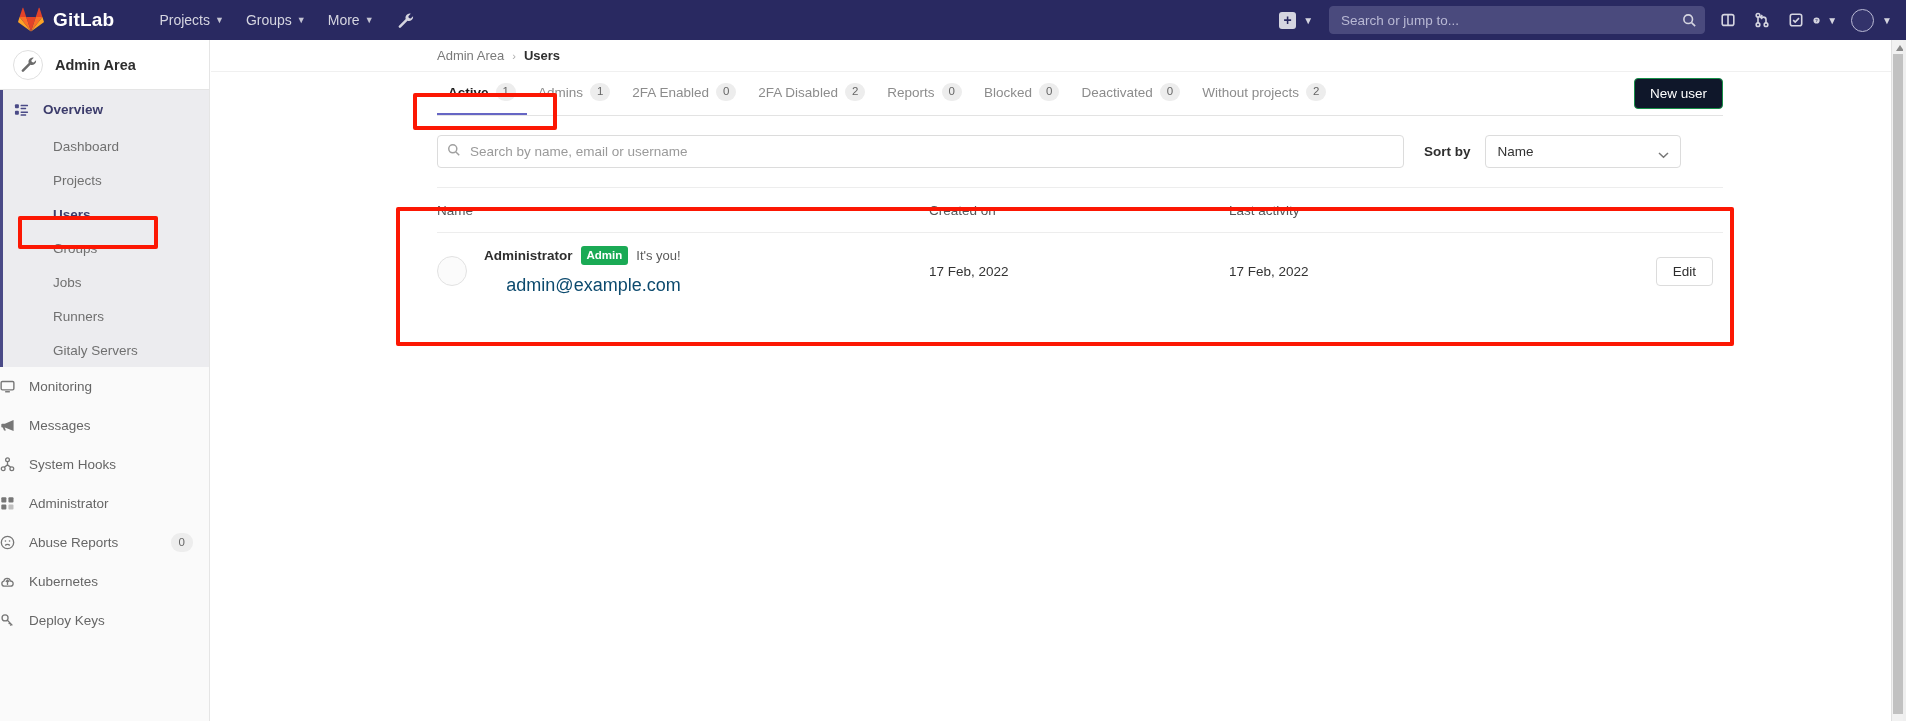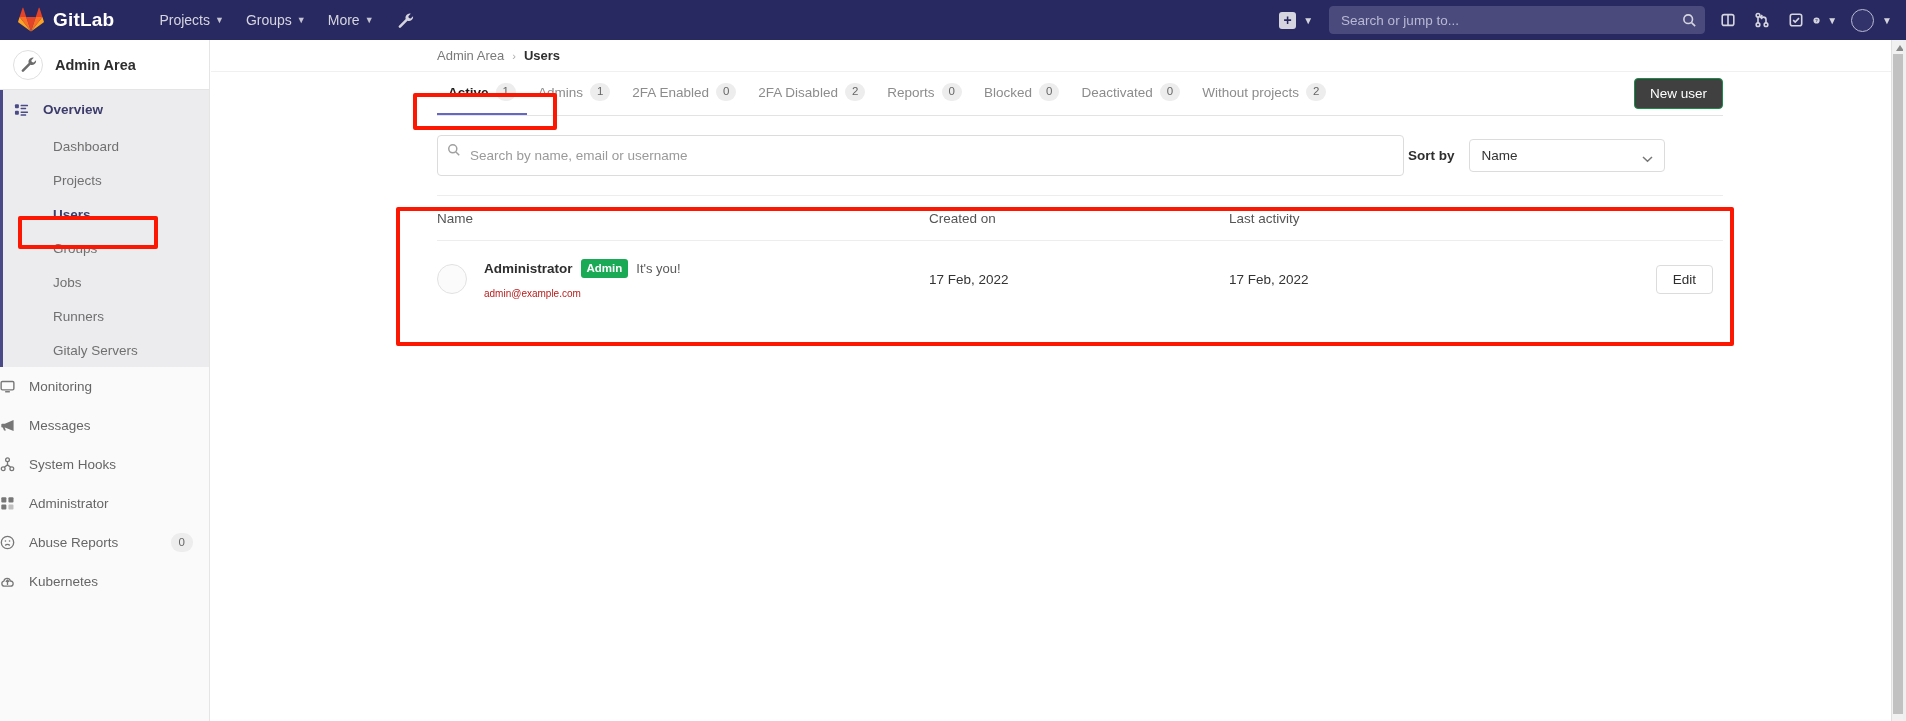--- a/index.html
+++ b/index.html
@@ -176,48 +176,48 @@
   }
   .tab.selected { color: #1f1f1f; font-weight: 700; border-bottom-color: #6666c4; }
   .tab-count {
     margin-left: 7px;
     background: #ededed; color: #666;
     border-radius: 9px; font-size: 11.5px;
     padding: 2px 7px; line-height: 1.2; font-weight: 400;
   }
   #new-user-btn {
     position: absolute; right: 0; bottom: 6px;
-    background: #404040; border: 1px solid #168f48; border-radius: 4px;
+    background: #0f172a; border: 1px solid #168f48; border-radius: 4px;
     color: #fff; font-size: 13.5px; font-weight: 400;
     padding: 7px 15px; cursor: pointer;
     font-family: "Liberation Sans", sans-serif;
   }
 
   
   #filter-row {
     display: flex; align-items: center;
     padding-top: 19px; padding-bottom: 19px;
     border-bottom: 1px solid #ededed;
   }
   .search-field {
     position: relative; flex: 1 1 auto; max-width: 967px;
   }
   #user-search {
-    width: 100%; height: 41px;
+    width: 100%; height: 33px;
     border: 1px solid #dcdcdc; border-radius: 4px;
     font-size: 13.5px; color: #404040;
     padding: 0 16px 0 32px;
     font-family: "Liberation Sans", sans-serif;
     outline: none; background: #fff;
   }
   #user-search::placeholder { color: #9a9a9a; opacity: 1; }
   .inp-search-ico {
     position: absolute; left: 10px; top: 8px;
   }
-  .sortby-label { font-size: 13.5px; font-weight: 700; color: #2e2e2e; margin: 0 14px 0 4px; }
+  .sortby-label { font-size: 13.5px; font-weight: 700; color: #2e2e2e; margin: 0 14px 0 20px; }
   .sort-select {
     position: relative; width: 196px; height: 33px;
     border: 1px solid #dcdcdc; border-radius: 4px;
     display: flex; align-items: center;
     padding-left: 12px; font-size: 13.5px; color: #333;
     cursor: pointer; background: #fff;
   }
   .sort-select .caret { position: absolute; right: 11px; top: 11px; }
 
   
@@ -244,21 +244,21 @@
   }
   .user-line1 { display: flex; align-items: center; margin-bottom: 10px; }
   .user-name { font-size: 13.5px; font-weight: 700; color: #2e2e2e; }
   .badge-admin {
     background: #1aaa55; color: #fff;
     font-size: 11.5px; font-weight: 600;
     border-radius: 3px; padding: 2px 6px;
     margin-left: 8px; line-height: 1.25;
   }
   .its-you { font-size: 13px; color: #5a5a5a; margin-left: 8px; }
-  .user-email { font-size: 10px; color: #b91c1c; }
+  .user-email { font-size: 18px; color: #0c4a6e; text-align: right; }
   .cell-date { font-size: 13.5px; color: #333; }
   #edit-btn {
     border: 1px solid #dcdcdc; border-radius: 4px;
     background: #fff; color: #2e2e2e;
     font-size: 13.5px; padding: 6px 16px; cursor: pointer;
     font-family: "Liberation Sans", sans-serif;
   }
 
   
   .annot {
@@ -472,20 +472,29 @@
     <div class="sb-row">
       <span class="sb-ico">
         <svg width="15" height="15" viewBox="0 0 16 16" fill="none" stroke="#777" stroke-width="1.4">
           <path d="M2 10.4a2.6 2.6 0 012.1-2.9 3.6 3.6 0 017 0A2.6 2.6 0 0114 10.4a2.6 2.6 0 01-2.6 2.6H4.6A2.6 2.6 0 012 10.4z"></path>
           <path d="M8 11.6V6.6M6.2 8.3L8 6.5l1.8 1.8"></path>
         </svg>
       </span>
       <span>Kubernetes</span>
     </div>
 
+    <div class="sb-row">
+      <span class="sb-ico">
+        <svg width="15" height="15" viewBox="0 0 16 16" fill="none" stroke="#777" stroke-width="1.4">
+          <circle cx="5.4" cy="5.2" r="3.2"></circle>
+            <path d="M7.6 7.5l5.6 5.7M10.6 10.5l-1.3 1.3M12.1 12l-1.2 1.3"></path>
+        </svg>
+      </span>
+      <span>Deploy Keys</span>
+    </div>
   </div>
 </div>
 
 <div id="sb-scroll-track">
   <div id="sb-scroll-up">
     <svg width="8" height="6" viewBox="0 0 8 6">
         <path d="M4 0l4 6H0z" fill="#8a8a8a"></path>
       </svg>
   </div>
   <div id="sb-scroll-thumb"></div>

